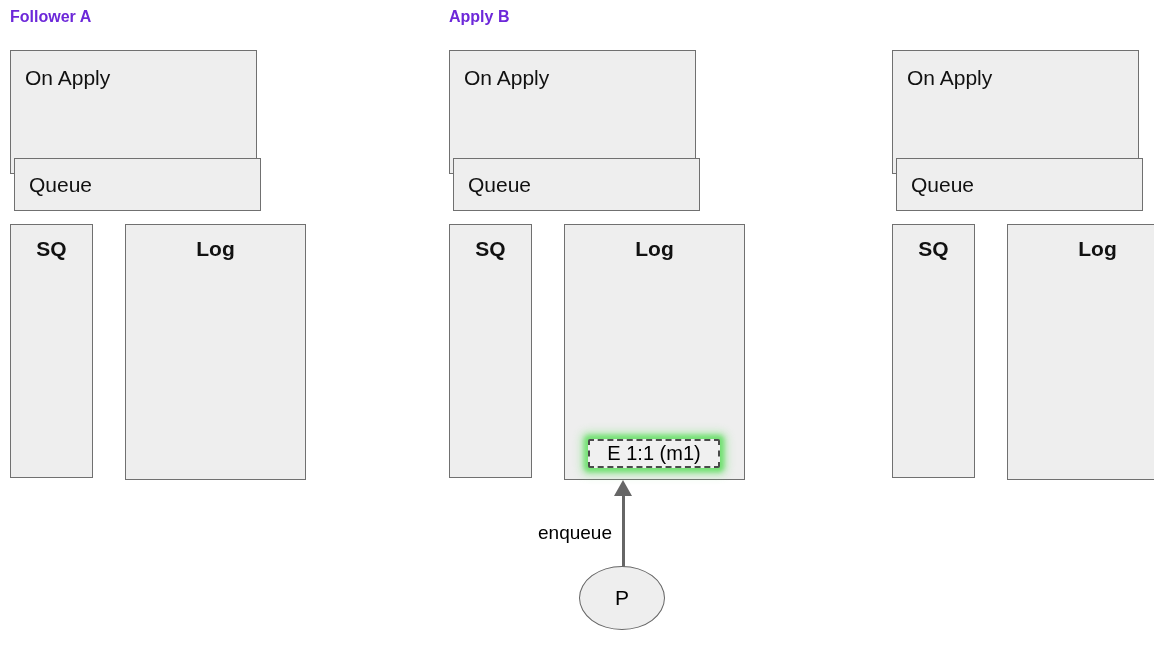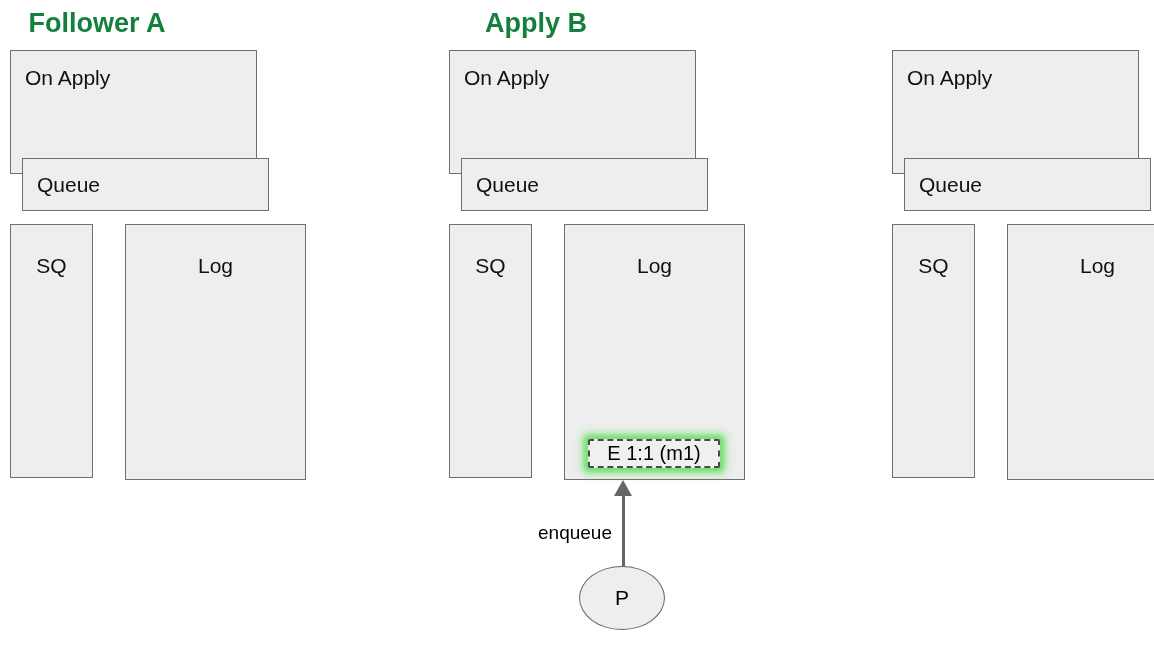--- a/index.html
+++ b/index.html
@@ -18,50 +18,50 @@
     position: absolute;
     top: 0;
     width: 247px;
     height: 500px;
   }
   .node-title {
     position: absolute;
     top: 8px;
     left: 0;
     width: 174px;
-    text-align: center;
-    font-size: 27px;
+    font-size: 16px;
     font-weight: 700;
-    color: #15803d;
+    color: #6d28d9;
     white-space: nowrap;
   }
   .box {
     position: absolute;
     background: #eeeeee;
     border: 1px solid #707070;
     box-sizing: border-box;
     color: #111111;
     font-size: 21px;
   }
   .box-onapply { left: 0; top: 50px; width: 247px; height: 124px; }
-  .box-queue   { left: 12px; top: 158px; width: 247px; height: 53px; }
+  .box-queue   { left: 4px; top: 158px; width: 247px; height: 53px; }
   .box-sq      { left: 0; top: 224px; width: 83px;  height: 254px; text-align: center; }
   .box-log     { left: 115px; top: 224px; width: 181px; height: 256px; text-align: center; }
   .label-topleft {
     display: block;
     padding: 15px 0 0 14px;
   }
   .label-middleleft {
     display: block;
     padding-left: 14px;
     line-height: 51px;
   }
   .label-topcenter {
     display: block;
-    padding-top: 29px;
+    padding-top: 12px;
+    font-weight: bold;
   }
   .log-entry {
     position: absolute;
     left: 8px;
     bottom: 11px;
     width: 128px;
     height: 25px;
     background: #f0f0f0;
     border: 2px dashed #4a4a4a;
     border-radius: 2px;

